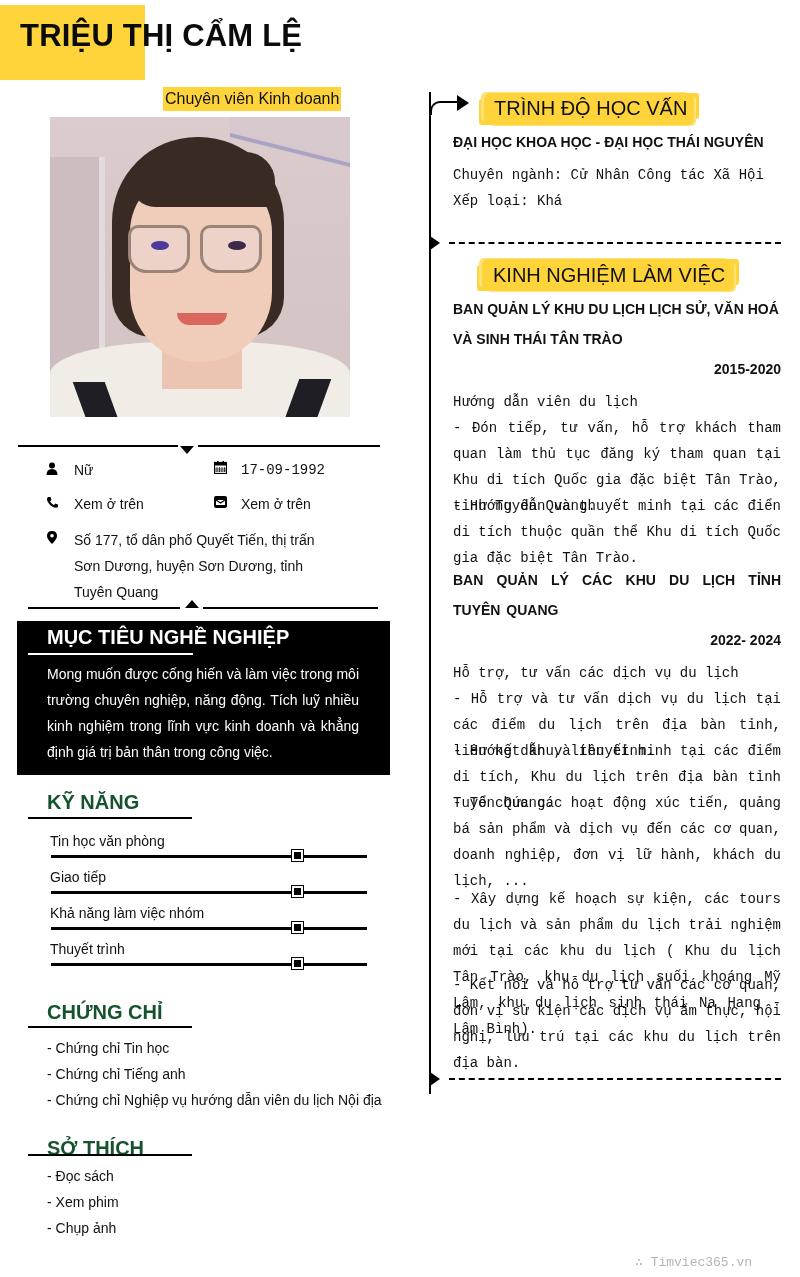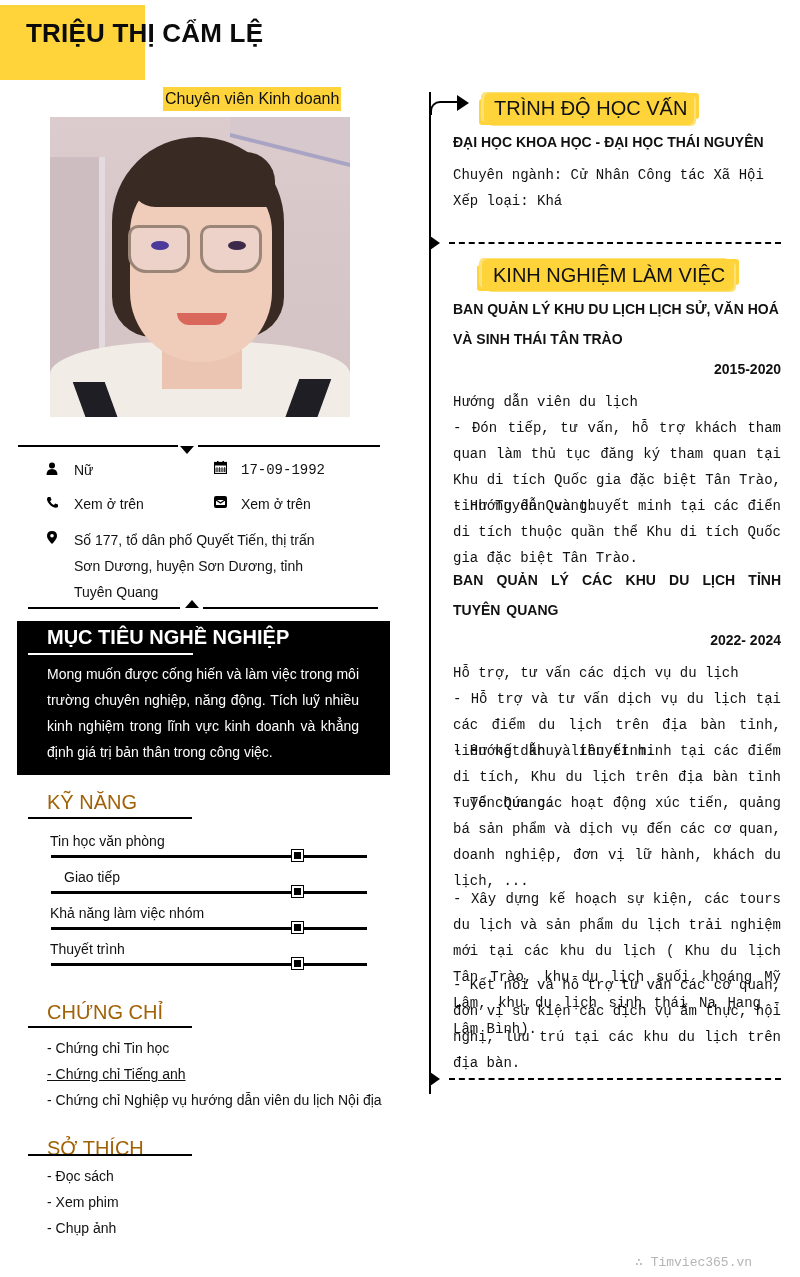--- a/index.html
+++ b/index.html
@@ -3,21 +3,21 @@
 <meta charset="utf-8">
 <style>
   * { box-sizing: border-box; margin: 0; padding: 0; }
   html, body { width: 800px; height: 1277px; background: #ffffff; overflow: hidden; }
   body { font-family: "Liberation Sans", "DejaVu Sans", sans-serif; color: #111; position: relative; }
 
   .abs { position: absolute; }
 
   
   .name-bg { left: 0; top: 5px; width: 145px; height: 75px; background: #fed43a; }
-  .name { left: 26px; top: 18px; font-size: 26px; font-weight: bold; color: #0b0b0b; letter-spacing: 0.2px; white-space: nowrap; }
+  .name { left: 20px; top: 18px; font-size: 31px; font-weight: bold; color: #0b0b0b; letter-spacing: 0.2px; white-space: nowrap; }
   .job-title { left: 163px; top: 87px; height: 24px; line-height: 24px; padding: 0 2px; background: #fed43a; font-size: 16px; color: #111; white-space: nowrap; }
 
   
   .photo { left: 50px; top: 117px; width: 300px; height: 300px; overflow: hidden;
     background: linear-gradient(180deg, #dccccd 0%, #d8c7c8 40%, #d3c3c4 100%); }
   .photo .wall-l { position:absolute; left:0; top:40px; width:55px; height:260px; background:#cdbdc0; border-right: 6px solid #e2dadd; }
   .photo .ceiling { position:absolute; right:0; top:0; width:120px; height:50px; background:#d6c8cc; border-bottom: 4px solid #a9a4c4; transform: skewY(14deg); transform-origin: right top; }
   .photo .hair { position:absolute; left:62px; top:20px; width:172px; height:200px; background:#3a2a24; border-radius: 85px 85px 40px 40px; }
   .photo .face { position:absolute; left:80px; top:55px; width:142px; height:190px; background:#f0cdbb; border-radius: 60px 60px 70px 70px; }
   .photo .fringe { position:absolute; left:80px; top:35px; width:145px; height:55px; background:#3a2a24; border-radius: 70px 70px 10px 60px; }
@@ -40,21 +40,21 @@
   .icon { width: 14px; height: 14px; display: flex; align-items: center; justify-content: center; }
   .addr { left: 74px; top: 527px; width: 270px; font-size: 14px; line-height: 26px; }
 
   
   .objective { left: 17px; top: 621px; width: 373px; height: 154px; background: #000; }
   .obj-title { left: 47px; top: 626px; font-size: 20px; font-weight: bold; color: #fff; white-space: nowrap; }
   .obj-line { left: 28px; top: 653px; width: 165px; height: 2px; background: #fff; }
   .obj-text { left: 47px; top: 661px; width: 312px; font-size: 14px; line-height: 26px; color: #fff; text-align: justify; }
 
   
-  .sec-title { font-size: 20px; font-weight: normal; color: #a16207; white-space: nowrap; }
+  .sec-title { font-size: 20px; font-weight: bold; color: #14532d; white-space: nowrap; }
   .sec-line { height: 2px; background: #000; width: 164px; }
 
   .skill-label { font-size: 14px; color: #111; white-space: nowrap; }
   .skill-bar { height: 3px; background: #000; width: 316px; }
   .skill-knob { width: 11px; height: 11px; background: #000; border: 2px solid #fff; outline: 1px solid #000; }
 
   .list-item { font-size: 14px; color: #111; white-space: nowrap; }
 
   
   .timeline { left: 429px; top: 92px; width: 2px; height: 1002px; background: #000; }
@@ -153,36 +153,36 @@
 <div class="abs obj-line"></div>
 <div class="abs obj-text">Mong muốn được cống hiến và làm việc trong môi trường chuyên nghiệp, năng động. Tích luỹ nhiều kinh nghiệm trong lĩnh vực kinh doanh và khẳng định giá trị bản thân trong công việc.</div>
 
 <div class="abs sec-title" style="left:47px; top:791px;">KỸ NĂNG</div>
 <div class="abs sec-line" style="left:28px; top:817px;"></div>
 
 <div class="abs skill-label" style="left:50px; top:833px;">Tin học văn phòng</div>
 <div class="abs skill-bar" style="left:51px; top:855px;"></div>
 <div class="abs skill-knob" style="left:292px; top:850px;"></div>
 
-<div class="abs skill-label" style="left:64px; top:869px;">Giao tiếp</div>
+<div class="abs skill-label" style="left:50px; top:869px;">Giao tiếp</div>
 <div class="abs skill-bar" style="left:51px; top:891px;"></div>
 <div class="abs skill-knob" style="left:292px; top:886px;"></div>
 
 <div class="abs skill-label" style="left:50px; top:905px;">Khả năng làm việc nhóm</div>
 <div class="abs skill-bar" style="left:51px; top:927px;"></div>
 <div class="abs skill-knob" style="left:292px; top:922px;"></div>
 
 <div class="abs skill-label" style="left:50px; top:941px;">Thuyết trình</div>
 <div class="abs skill-bar" style="left:51px; top:963px;"></div>
 <div class="abs skill-knob" style="left:292px; top:958px;"></div>
 
 <div class="abs sec-title" style="left:47px; top:1001px;">CHỨNG CHỈ</div>
 <div class="abs sec-line" style="left:28px; top:1026px;"></div>
 <div class="abs list-item" style="left:47px; top:1040px;">- Chứng chỉ Tin học</div>
-<div class="abs list-item" style="left:47px; top:1066px;text-decoration:underline;">- Chứng chỉ Tiếng anh</div>
+<div class="abs list-item" style="left:47px; top:1066px;">- Chứng chỉ Tiếng anh</div>
 <div class="abs list-item" style="left:47px; top:1092px;">- Chứng chỉ Nghiệp vụ hướng dẫn viên du lịch Nội địa</div>
 
 <div class="abs sec-title" style="left:47px; top:1129px;margin-top:8px;">SỞ THÍCH</div>
 <div class="abs sec-line" style="left:28px; top:1154px;"></div>
 <div class="abs list-item" style="left:47px; top:1168px;">- Đọc sách</div>
 <div class="abs list-item" style="left:47px; top:1194px;">- Xem phim</div>
 <div class="abs list-item" style="left:47px; top:1220px;">- Chụp ảnh</div>
 
 <div class="abs timeline"></div>
 <div class="abs arrow-body"></div>

